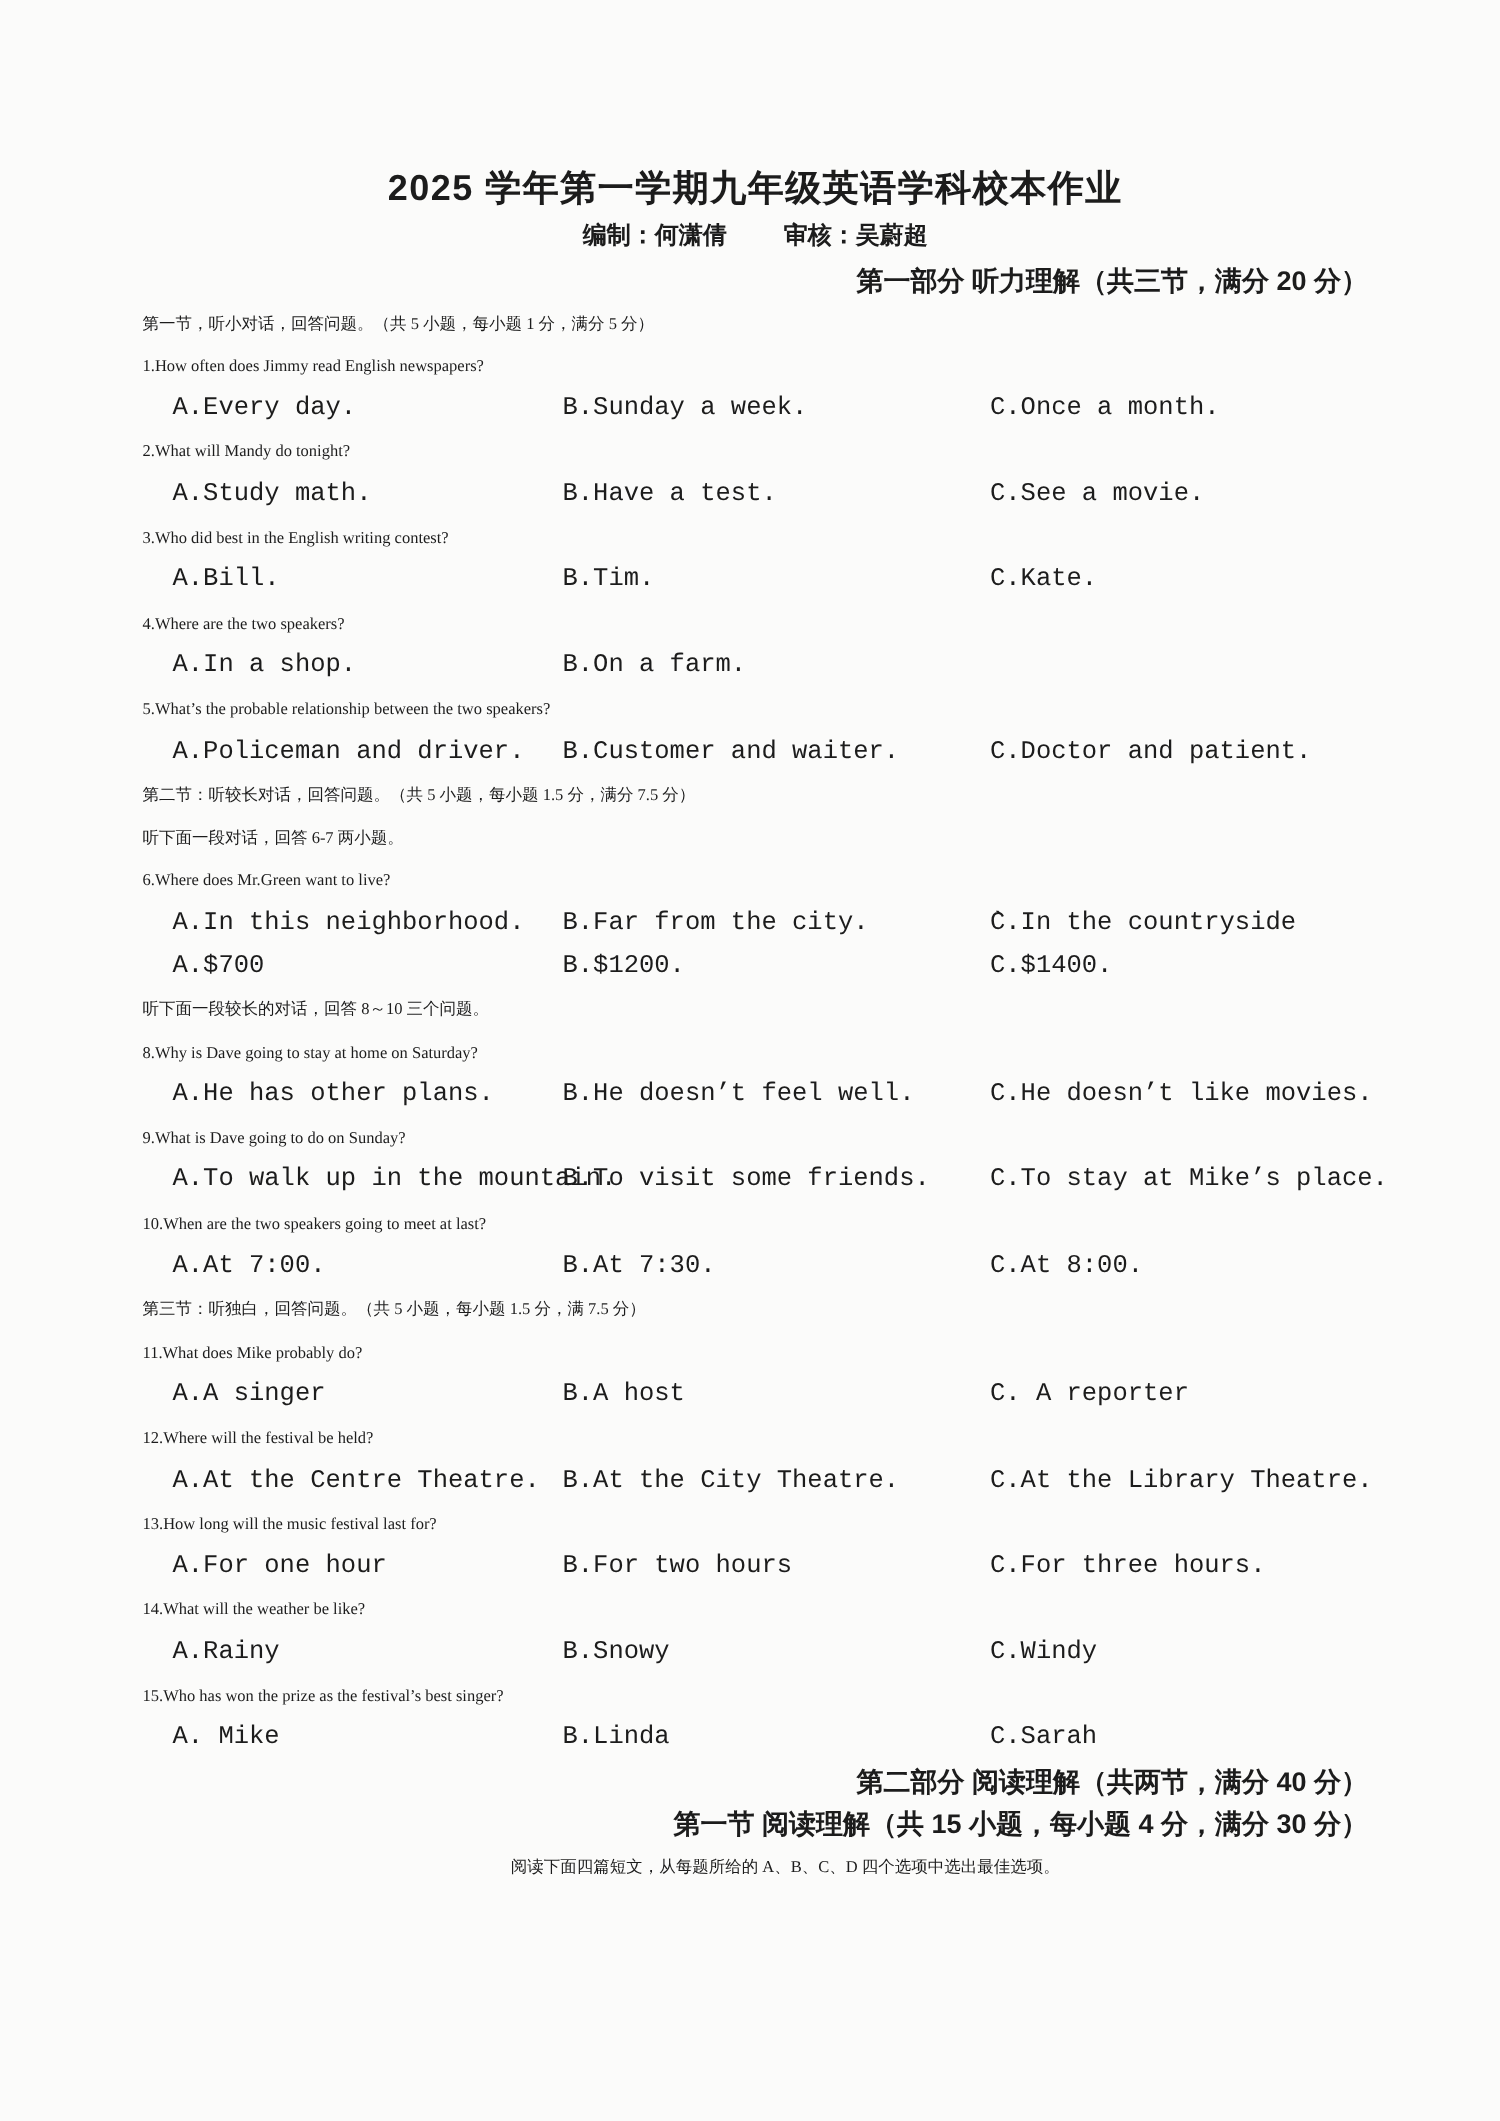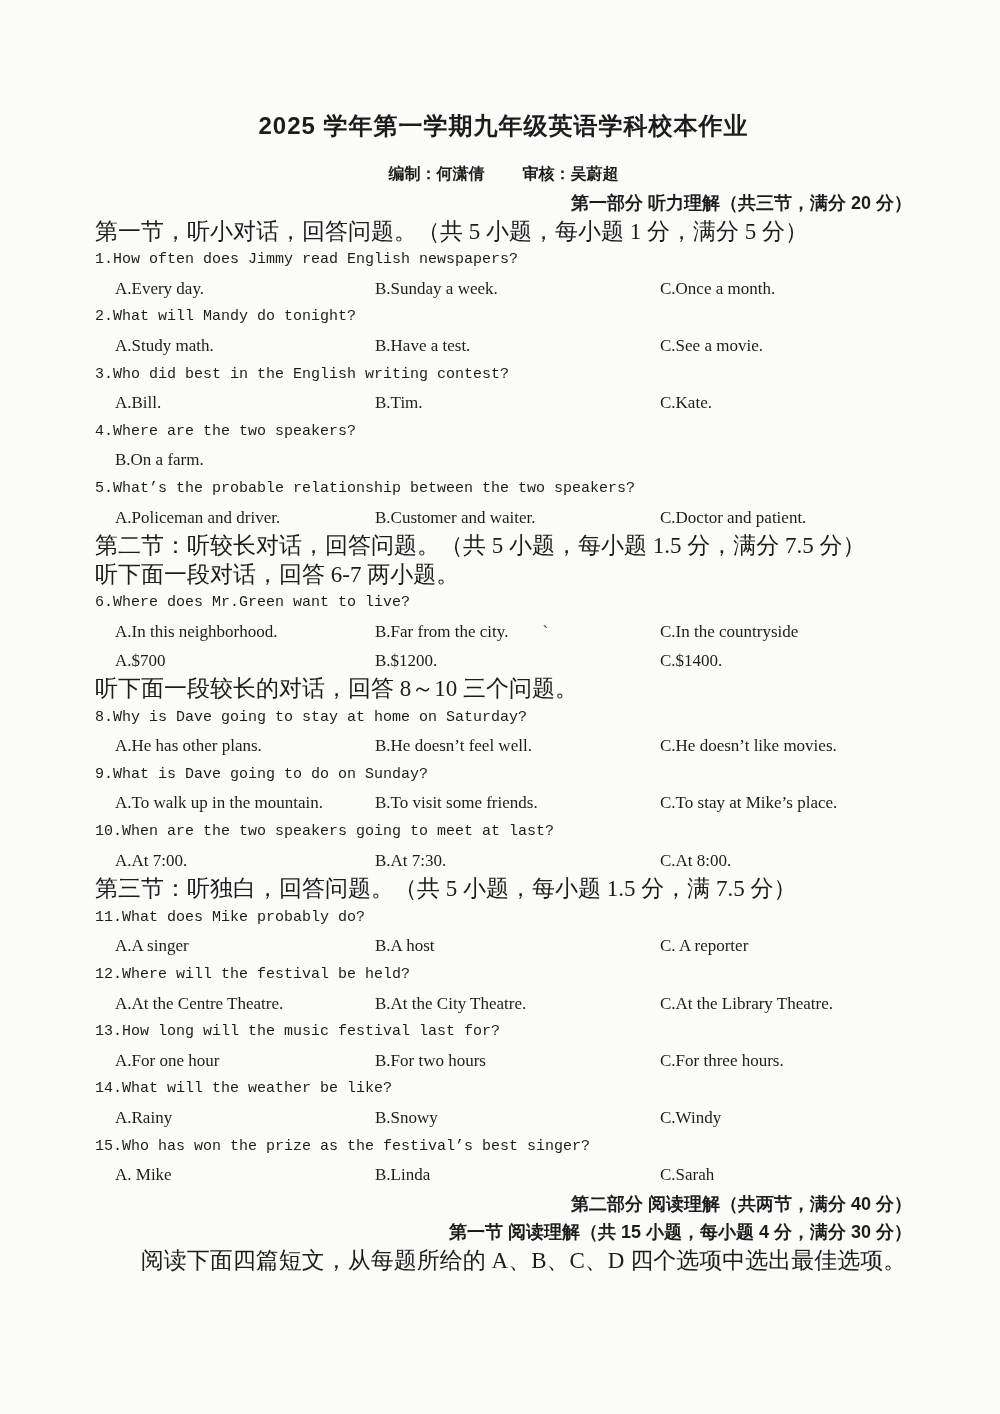--- a/index.html
+++ b/index.html
@@ -24,65 +24,65 @@
     text-align: center;
     letter-spacing: 1px;
     white-space: pre;
   }
   .byline {
     font-family: "Liberation Sans", "DejaVu Sans", sans-serif;
     font-weight: 700;
     font-size: 16px;
     line-height: 24px;
     text-align: center;
-    margin-top: 20px;
+    margin-top: 4px;
     white-space: pre;
   }
   .byline .sep { display: inline-block; width: 38px; }
   #content { margin-top: 3px; }
   .block {
     height: 28.6px;
     line-height: 28.6px;
     white-space: pre;
     overflow: visible;
   }
   .heading {
     font-family: "Liberation Sans", "DejaVu Sans", sans-serif;
     font-weight: 700;
     font-size: 18px;
     text-align: right;
   }
-  .line { font-size: 23px; }
+  .line { font-size: 11px; }
   .indent { padding-left: 40px; text-align: center; }
-  .q-text { font-size: 15px; font-family: Liberation Mono, monospace; }
+  .q-text { font-size: 11px; }
   .opts {
     display: grid;
     grid-template-columns: 260px 285px auto;
     padding-left: 20px;
     font-size: 17px;
   }
-  .opt { white-space: pre; }
+  .opt { white-space: pre; font-family: Liberation Mono, monospace; }
 </style>
 </head>
 <body>
 
 <div class="sheet">
   <div class="title">2025 学年第一学期九年级英语学科校本作业</div>
   <div class="byline"><span>编制：何潇倩</span><span class="sep"></span><span>审核：吴蔚超</span></div>
   <div id="content">
       <div class="block heading">第一部分 听力理解（共三节，满分 20 分）</div>
       <div class="block line">第一节，听小对话，回答问题。（共 5 小题，每小题 1 分，满分 5 分）</div>
       <div class="block q-text">1.How often does Jimmy read English newspapers?</div>
       <div class="block opts"><span class="opt">A.Every day.</span><span class="opt">B.Sunday a week.</span><span class="opt">C.Once a month.</span></div>
       <div class="block q-text">2.What will Mandy do tonight?</div>
       <div class="block opts"><span class="opt">A.Study math.</span><span class="opt">B.Have a test.</span><span class="opt">C.See a movie.</span></div>
       <div class="block q-text">3.Who did best in the English writing contest?</div>
       <div class="block opts"><span class="opt">A.Bill.</span><span class="opt">B.Tim.</span><span class="opt">C.Kate.</span></div>
       <div class="block q-text">4.Where are the two speakers?</div>
-      <div class="block opts"><span class="opt">B.On a farm.</span></div>
+      <div class="block opts"><span class="opt">A.In a shop.</span><span class="opt">B.On a farm.</span></div>
       <div class="block q-text">5.What’s the probable relationship between the two speakers?</div>
       <div class="block opts"><span class="opt">A.Policeman and driver.</span><span class="opt">B.Customer and waiter.</span><span class="opt">C.Doctor and patient.</span></div>
       <div class="block line">第二节：听较长对话，回答问题。（共 5 小题，每小题 1.5 分，满分 7.5 分）</div>
       <div class="block line">听下面一段对话，回答 6-7 两小题。</div>
       <div class="block q-text">6.Where does Mr.Green want to live?</div>
       <div class="block opts"><span class="opt">A.In this neighborhood.</span><span class="opt">B.Far from the city.        `</span><span class="opt">C.In the countryside</span></div>
       <div class="block opts"><span class="opt">A.$700</span><span class="opt">B.$1200.</span><span class="opt">C.$1400.</span></div>
       <div class="block line">听下面一段较长的对话，回答 8～10 三个问题。</div>
       <div class="block q-text">8.Why is Dave going to stay at home on Saturday?</div>
       <div class="block opts"><span class="opt">A.He has other plans.</span><span class="opt">B.He doesn’t feel well.</span><span class="opt">C.He doesn’t like movies.</span></div>

